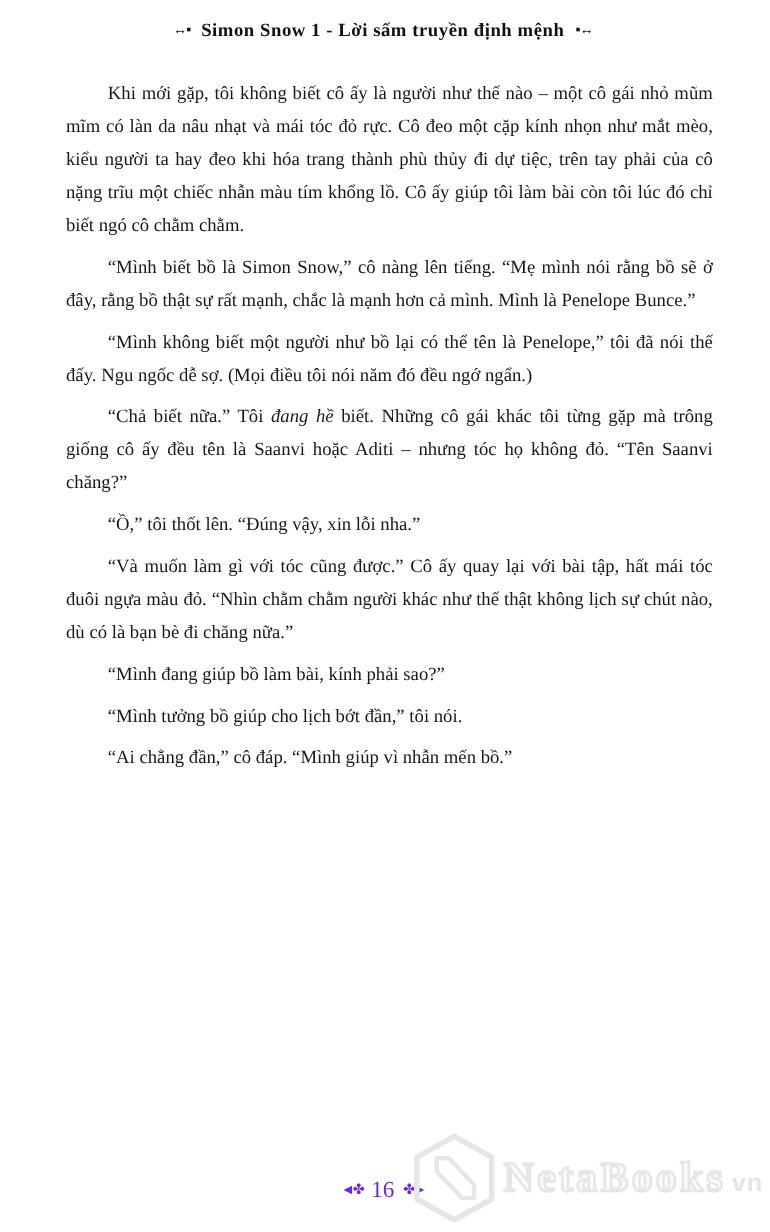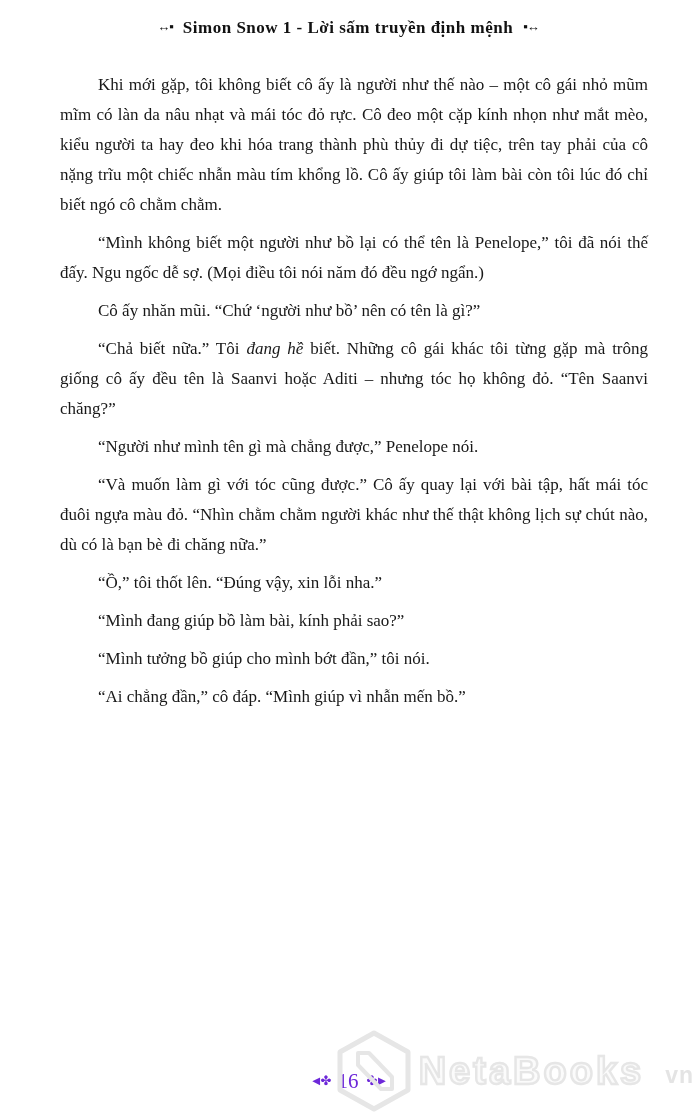--- a/index.html
+++ b/index.html
@@ -59,56 +59,55 @@
   .ftr-orn.right{margin-left:8px;}
   
   .watermark{
     position:absolute;
     right:2px;bottom:8px;
     display:flex;align-items:center;
     pointer-events:none;
   }
   .wm-logo{margin-right:6px;}
   .wm-brand{
-    font-family:Liberation Sans, sans-serif;
+    font-family:Liberation Serif, serif;
     font-weight:700;
     font-size:38px;
     letter-spacing:3px;
     color:#fbfbfb;
     -webkit-text-stroke:2.4px #e6e6e6;
   }
   .wm-tld{
     font-family:"Liberation Sans", sans-serif;
     font-weight:700;
     font-size:23px;
     color:#e4e4e4;
-    margin-left:21px;
+    margin-left:5px;
     position:relative;top:4px;
     letter-spacing:1px;
   }
 </style>
 </head>
 <body>
 
 <div class="page">
 
   <div class="page-header">
     <span class="hdr-orn left">↔▪</span><span>Simon Snow 1 - Lời sấm truyền định mệnh</span><span class="hdr-orn right">▪↔</span>
   </div>
 
   <div class="page-body">
       <p><span>Khi mới gặp, tôi không biết cô ấy là người như thế nào – một cô gái nhỏ mũm mĩm có làn da nâu nhạt và mái tóc đỏ rực. Cô đeo một cặp kính nhọn như mắt mèo, kiểu người ta hay đeo khi hóa trang thành phù thủy đi dự tiệc, trên tay phải của cô nặng trĩu một chiếc nhẫn màu tím khổng lồ. Cô ấy giúp tôi làm bài còn tôi lúc đó chỉ biết ngó cô chằm chằm.</span></p>
+      <p><span>“Mình biết bồ là Simon Snow,” cô nàng lên tiếng. “Mẹ mình nói rằng bồ sẽ ở đây, rằng bồ thật sự rất mạnh, chắc là mạnh hơn cả mình. Mình là Penelope Bunce.”</span></p>
       <p><span>“Mình không biết một người như bồ lại có thể tên là Penelope,” tôi đã nói thế đấy. Ngu ngốc dễ sợ. (Mọi điều tôi nói năm đó đều ngớ ngẩn.)</span></p>
-      <p><span>Cô ấy nhăn mũi. “Chứ ‘người như bồ’ nên có tên là gì?”</span></p>
       <p><span>“Chả biết nữa.” Tôi </span><em>đang hề</em><span> biết. Những cô gái khác tôi từng gặp mà trông giống cô ấy đều tên là Saanvi hoặc Aditi – nhưng tóc họ không đỏ. “Tên Saanvi chăng?”</span></p>
-      <p><span>“Người như mình tên gì mà chẳng được,” Penelope nói.</span></p>
+      <p><span>“Ồ,” tôi thốt lên. “Đúng vậy, xin lỗi nha.”</span></p>
       <p><span>“Và muốn làm gì với tóc cũng được.” Cô ấy quay lại với bài tập, hất mái tóc đuôi ngựa màu đỏ. “Nhìn chằm chằm người khác như thế thật không lịch sự chút nào, dù có là bạn bè đi chăng nữa.”</span></p>
-      <p><span>“Ồ,” tôi thốt lên. “Đúng vậy, xin lỗi nha.”</span></p>
       <p><span>“Mình đang giúp bồ làm bài, kính phải sao?”</span></p>
-      <p><span>“Mình tưởng bồ giúp cho mình bớt đần,” tôi nói.</span></p>
+      <p><span>“Mình tưởng bồ giúp cho lịch bớt đần,” tôi nói.</span></p>
       <p><span>“Ai chẳng đần,” cô đáp. “Mình giúp vì nhẫn mến bồ.”</span></p>
     </div>
 
   <div class="page-footer">
     <span class="ftr-orn left">◄✤</span><span>16</span><span class="ftr-orn right">✤►</span>
   </div>
 
   <div class="watermark">
     <svg class="wm-logo" width="78" height="82" viewBox="0 0 78 82" fill="none" xmlns="http://www.w3.org/2000/svg">
       <polygon points="39,3 73,22 73,60 39,79 5,60 5,22" stroke="#e6e6e6" stroke-width="5" fill="none" stroke-linejoin="round"></polygon>

